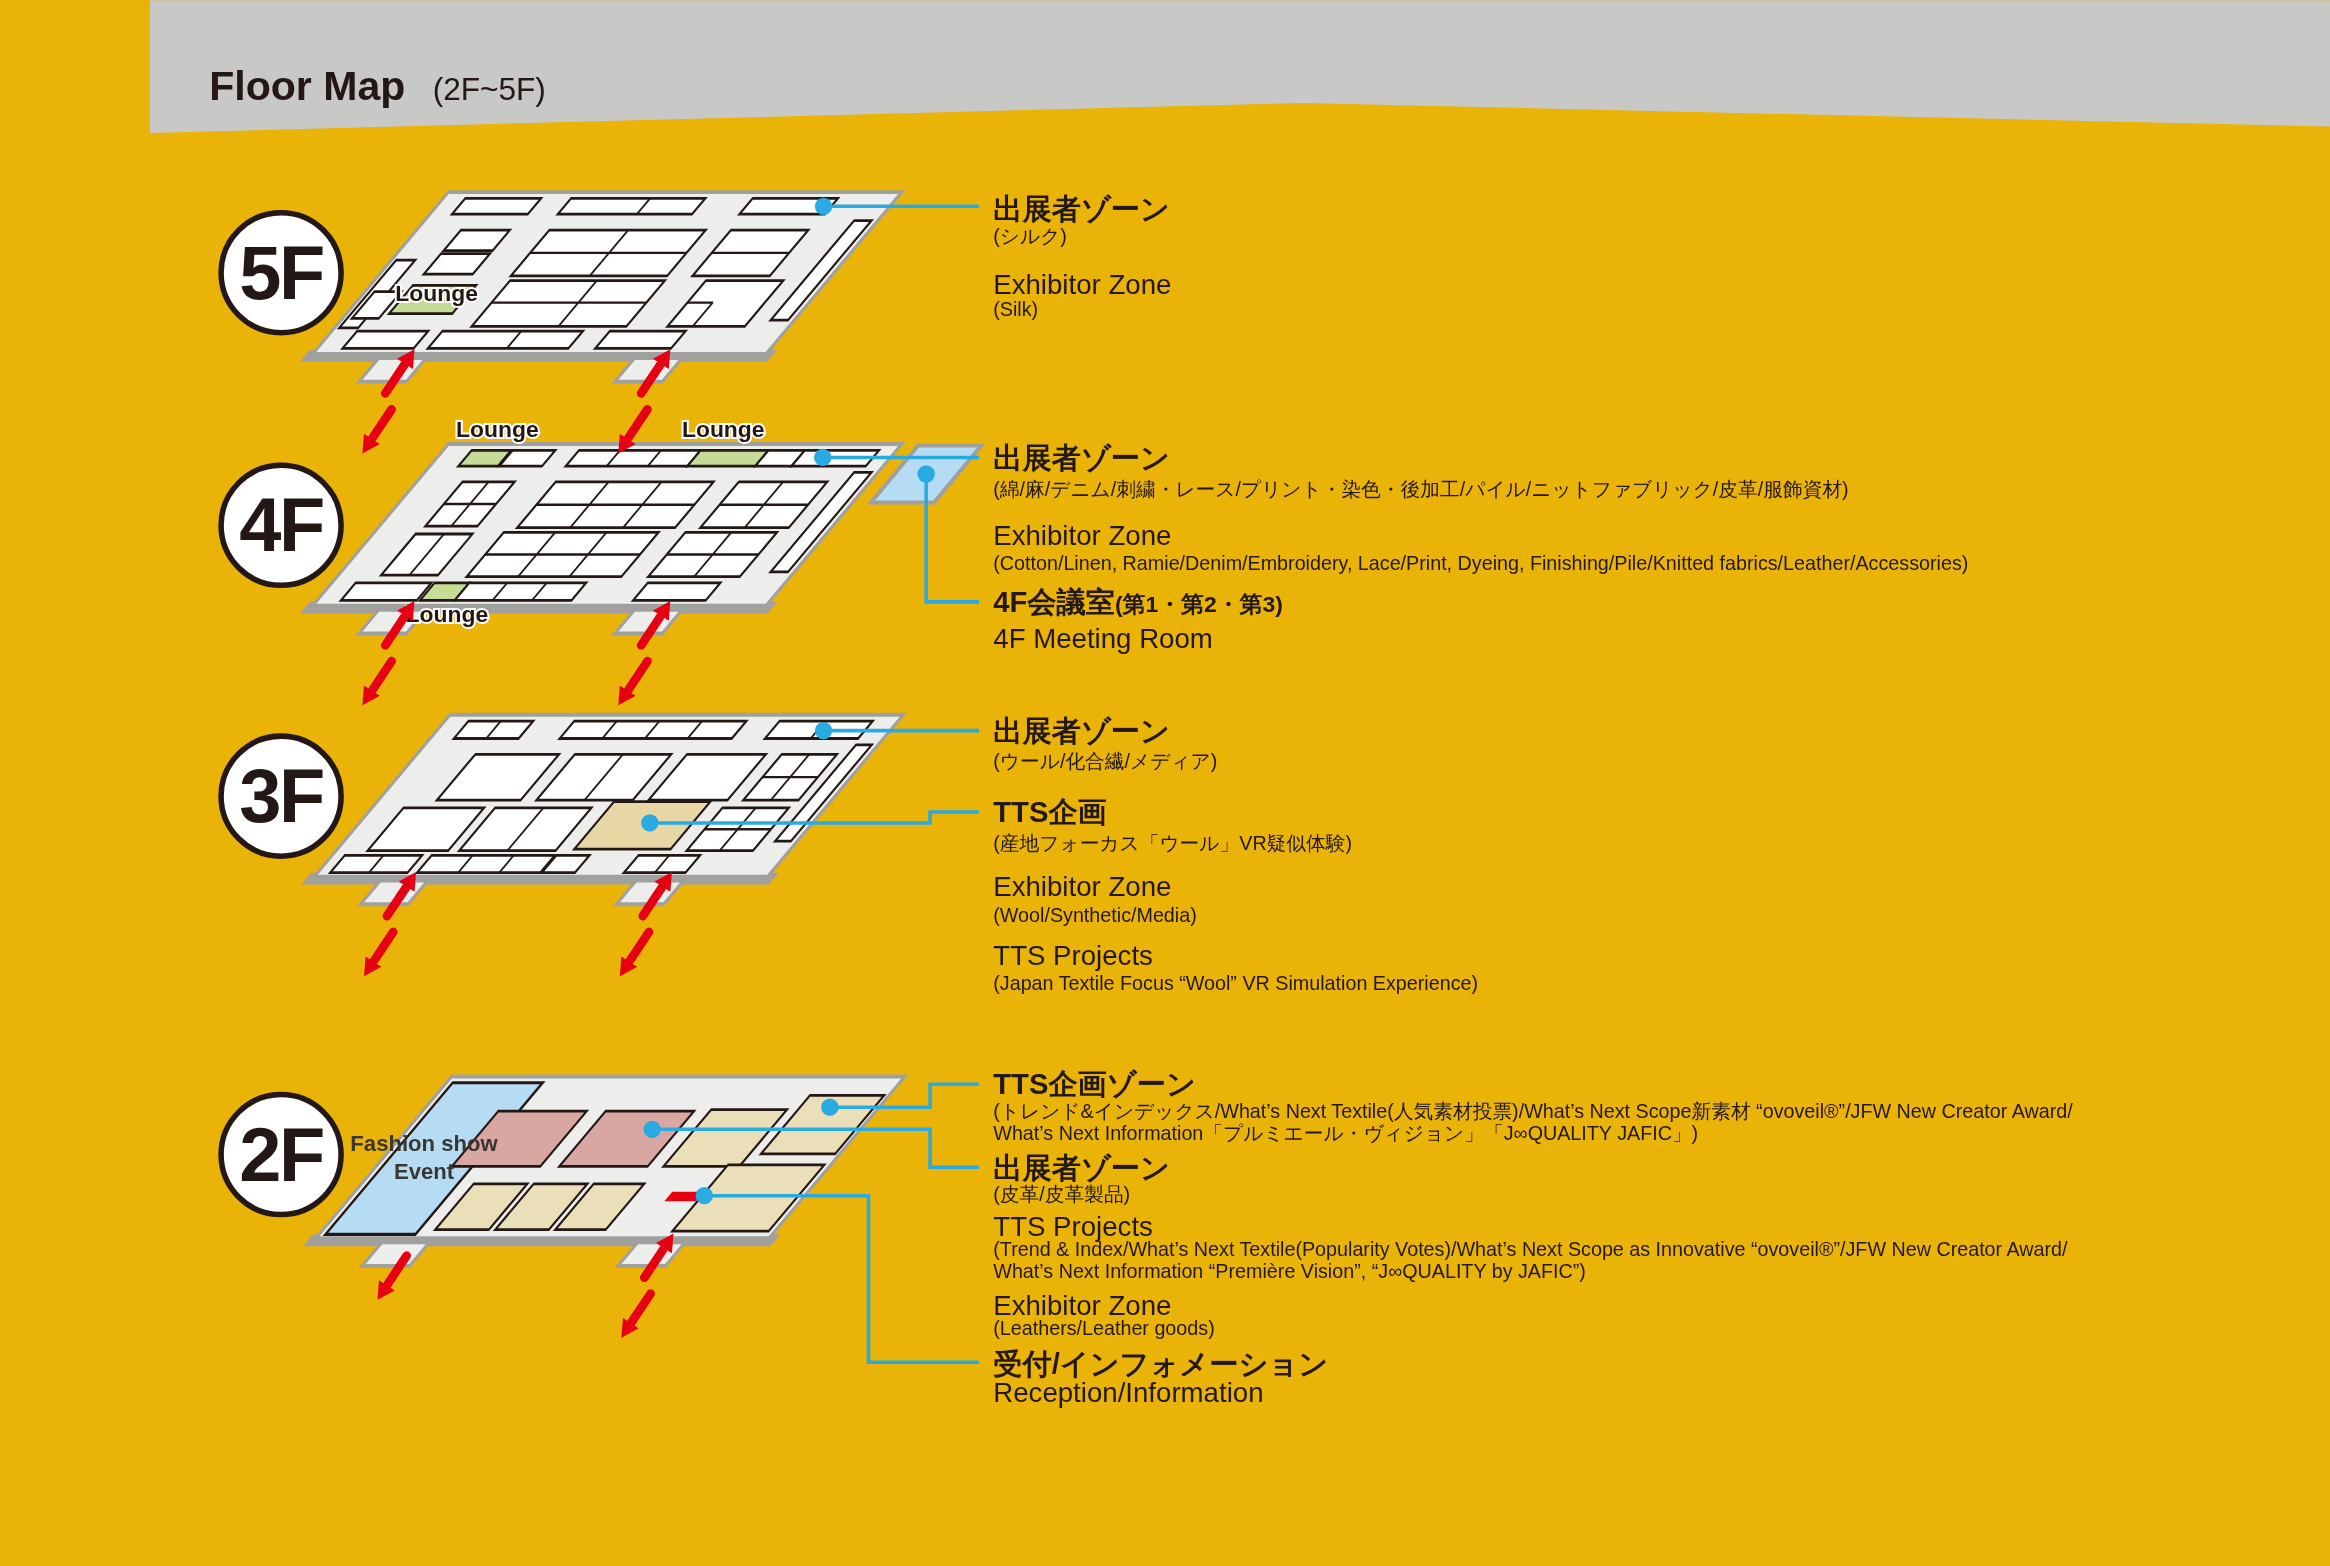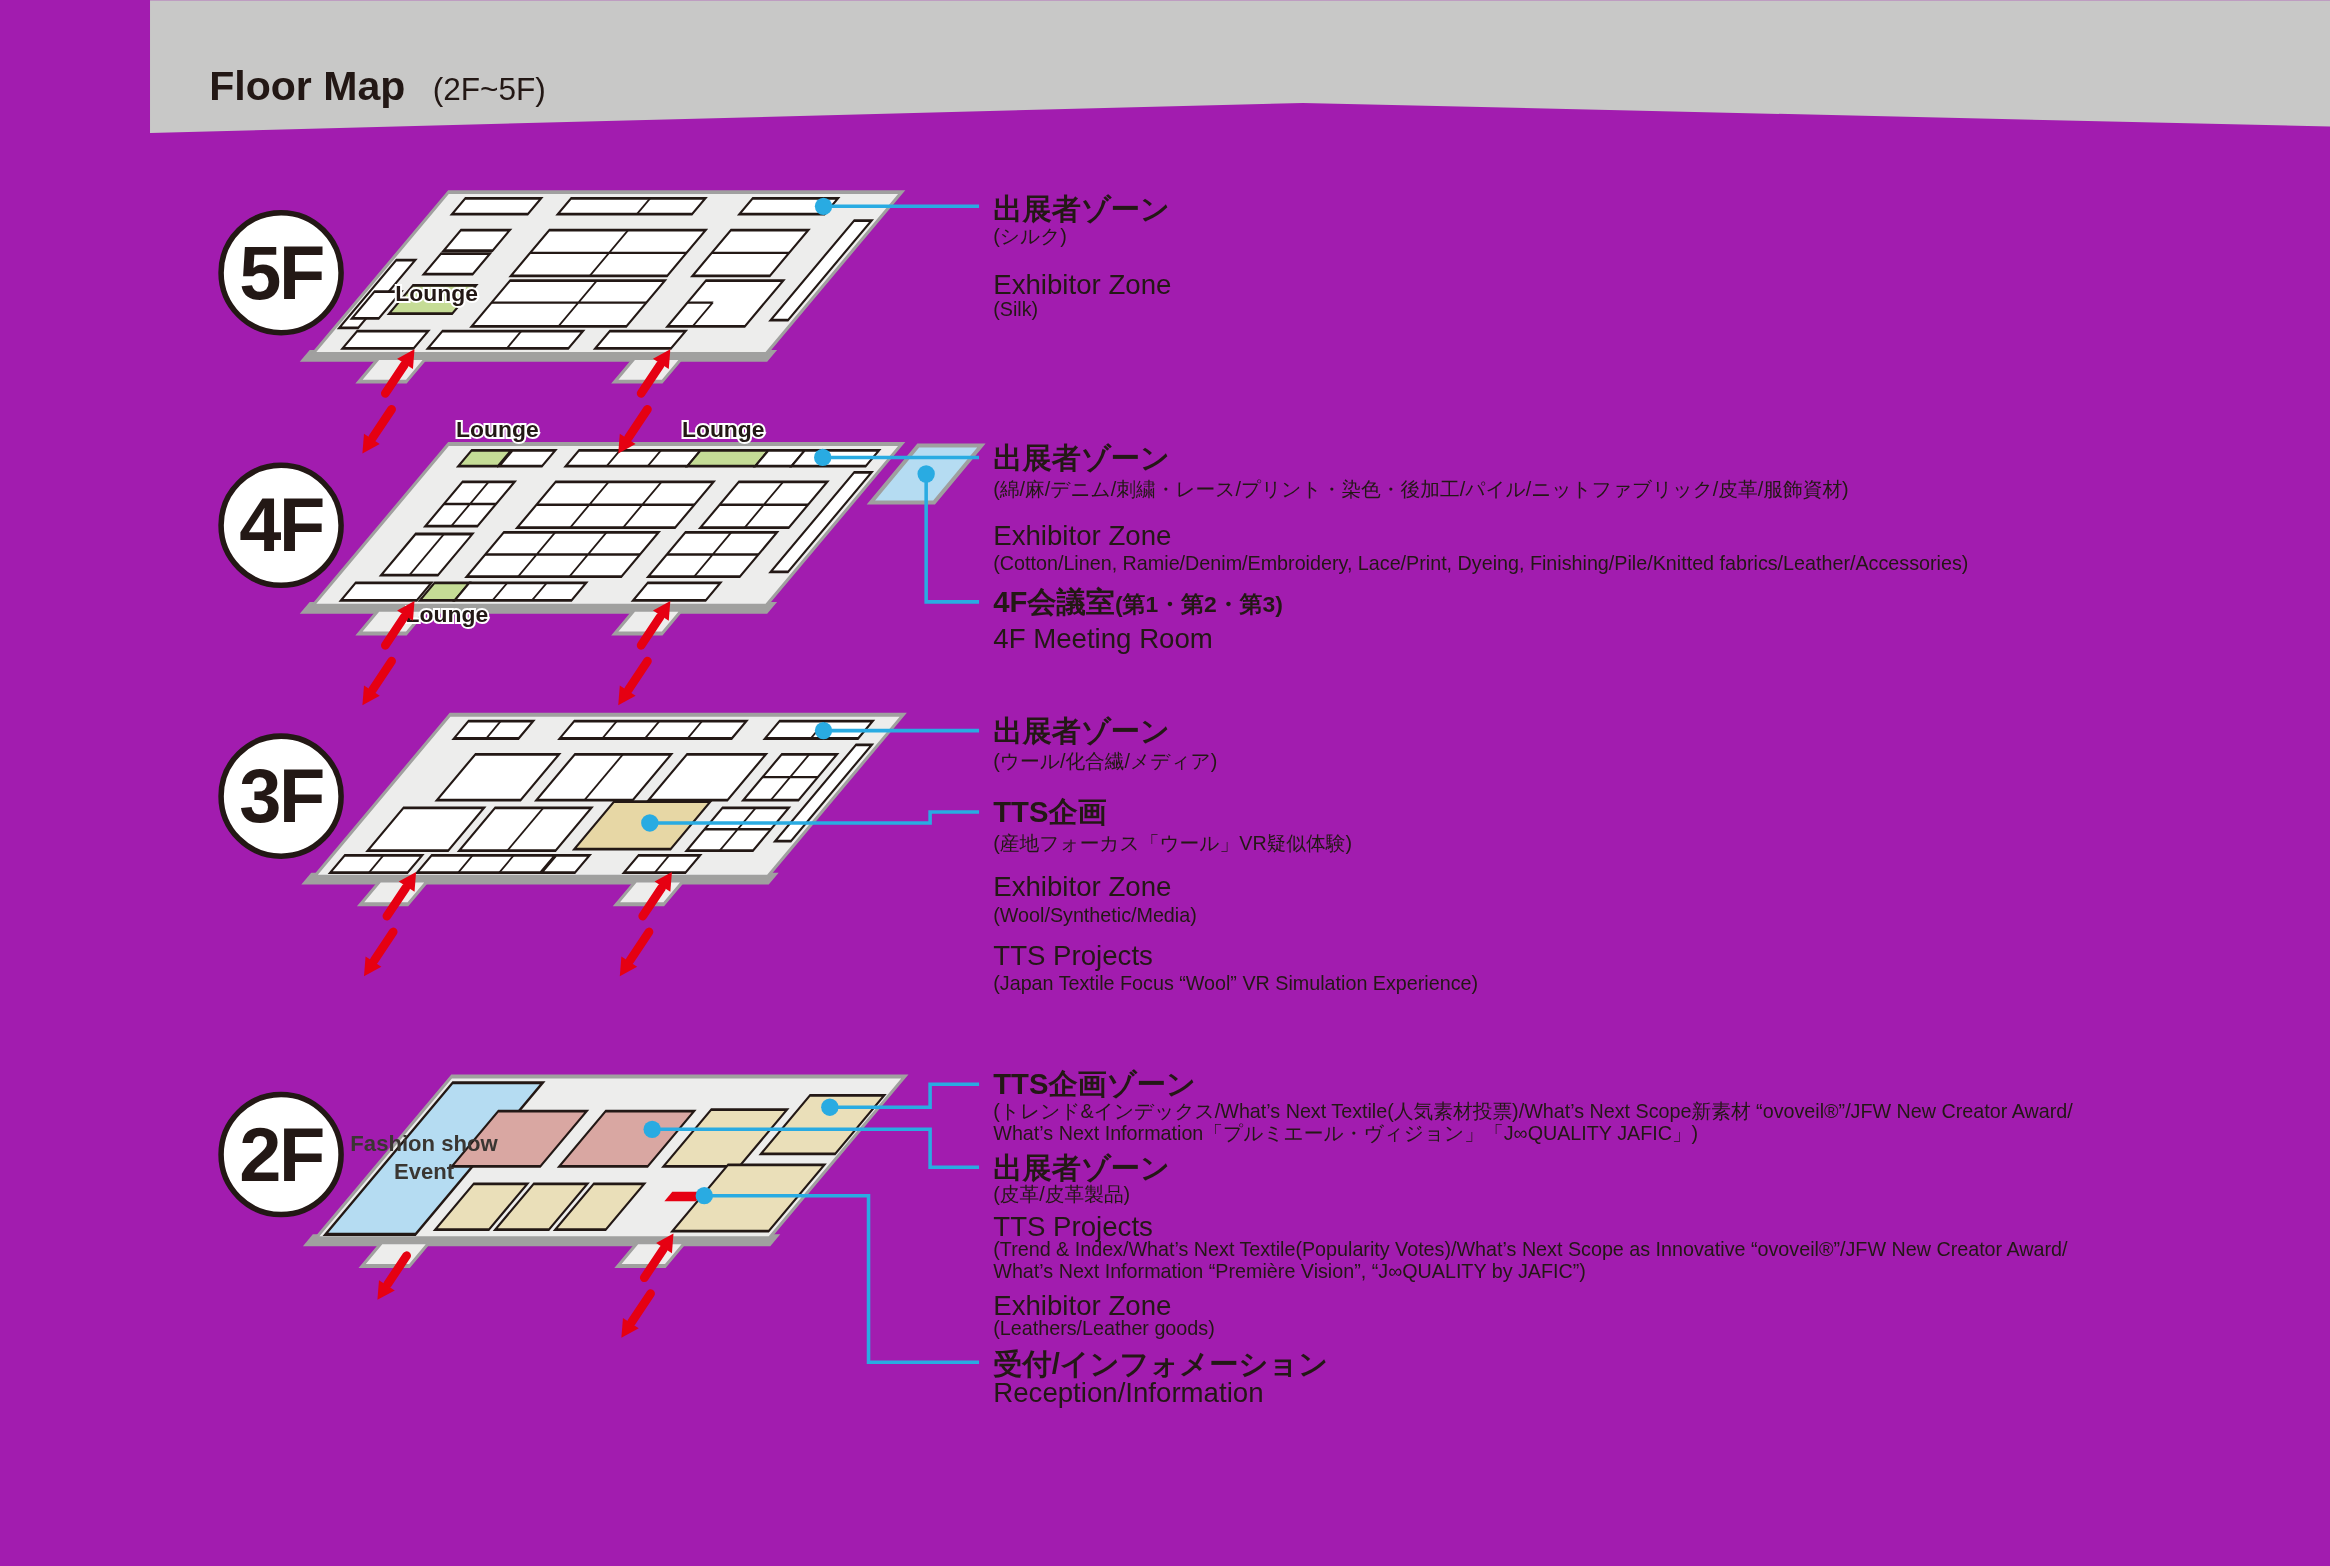--- a/index.html
+++ b/index.html
@@ -1,16 +1,16 @@
 <!DOCTYPE html>
 <html style="font-size:12.6px"><head>
 <meta charset="utf-8">
 <style>
   html,body{margin:0;padding:0;background:#ffffff;}
-  .stage{position:relative;width:2330px;height:1567px;background:#a21caf;
+  .stage{position:relative;width:2330px;height:1567px;background:#eab308;
          font-family:"Liberation Sans",sans-serif;}
   svg{display:block;}
   text{fill:#231815;font-family:"Liberation Sans",sans-serif;}
   .hdr-title{font-size:52px;font-weight:700;}
   .hdr-sub{font-size:40px;font-weight:500;}
   .badge-txt{font-size:96px;font-weight:700;letter-spacing:-3px;}
   .jp-title{font-size:37px;font-weight:600;}
   .jp-sub{font-size:25px;}
   .en-title{font-size:35px;}
   .en-sub{font-size:25px;}

